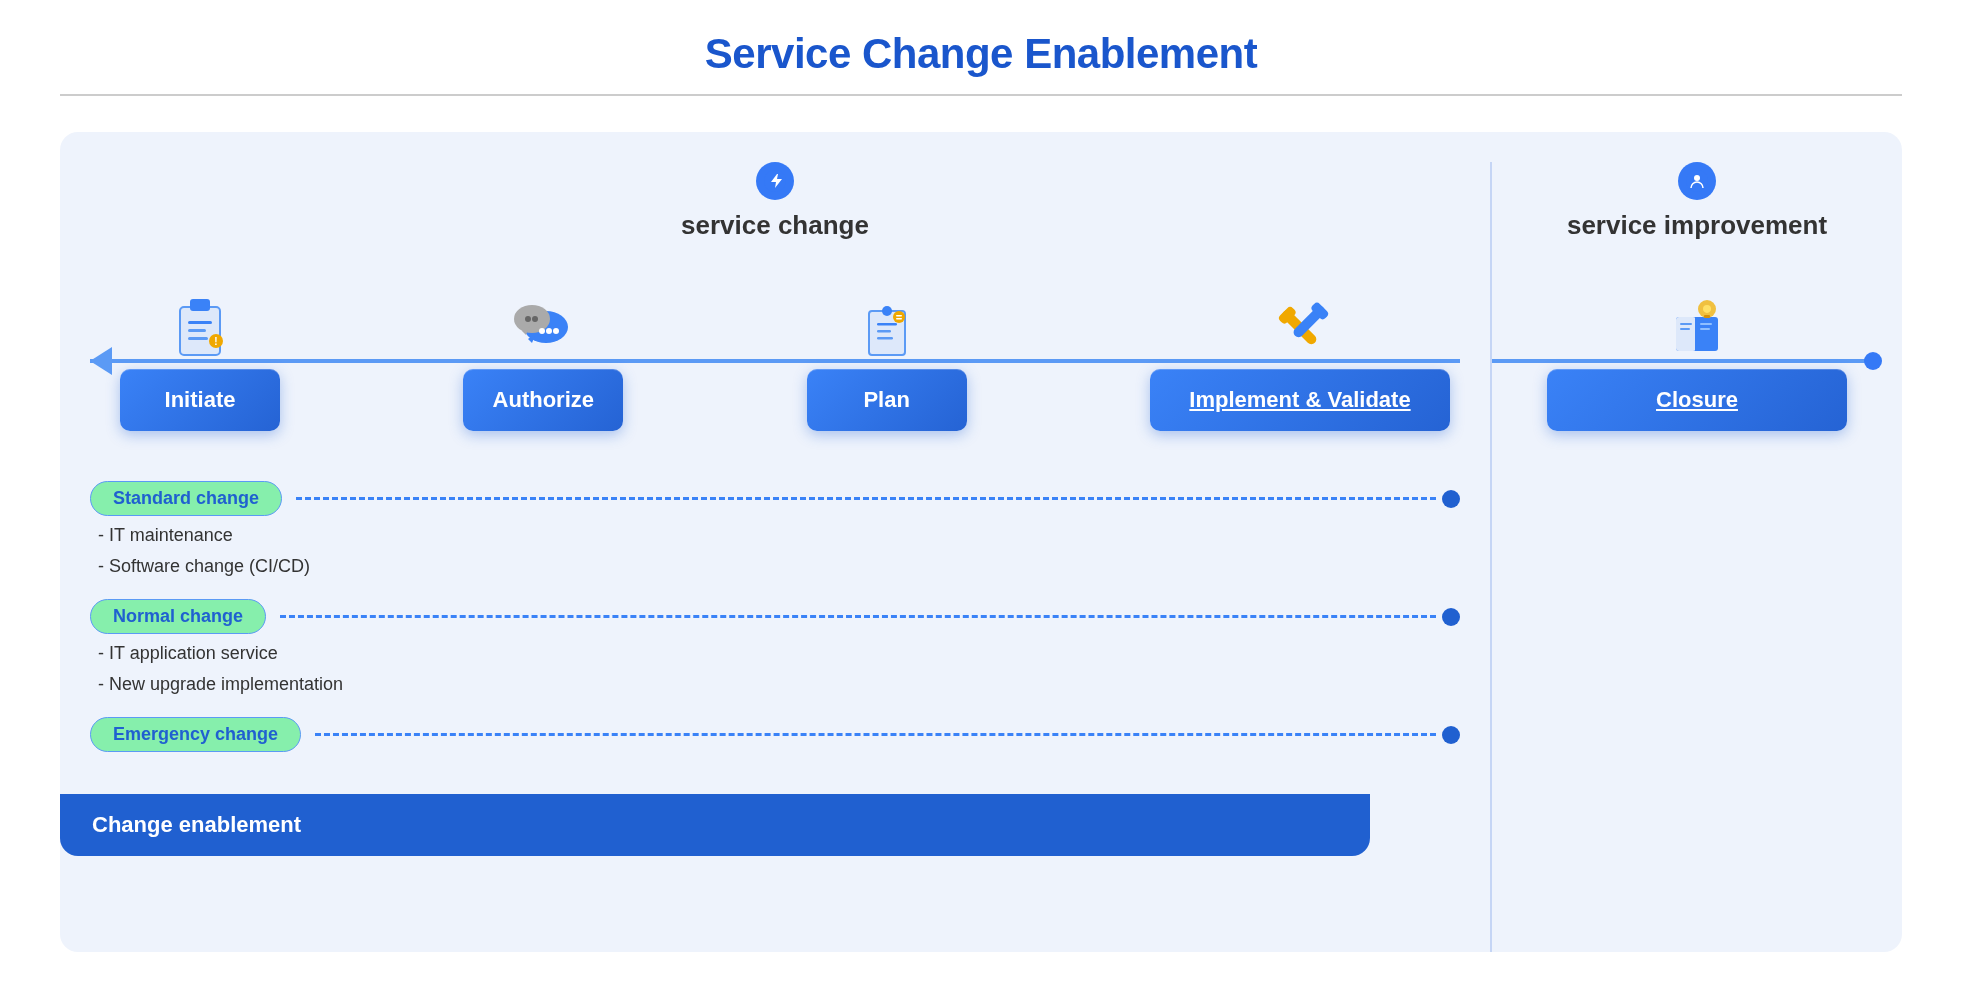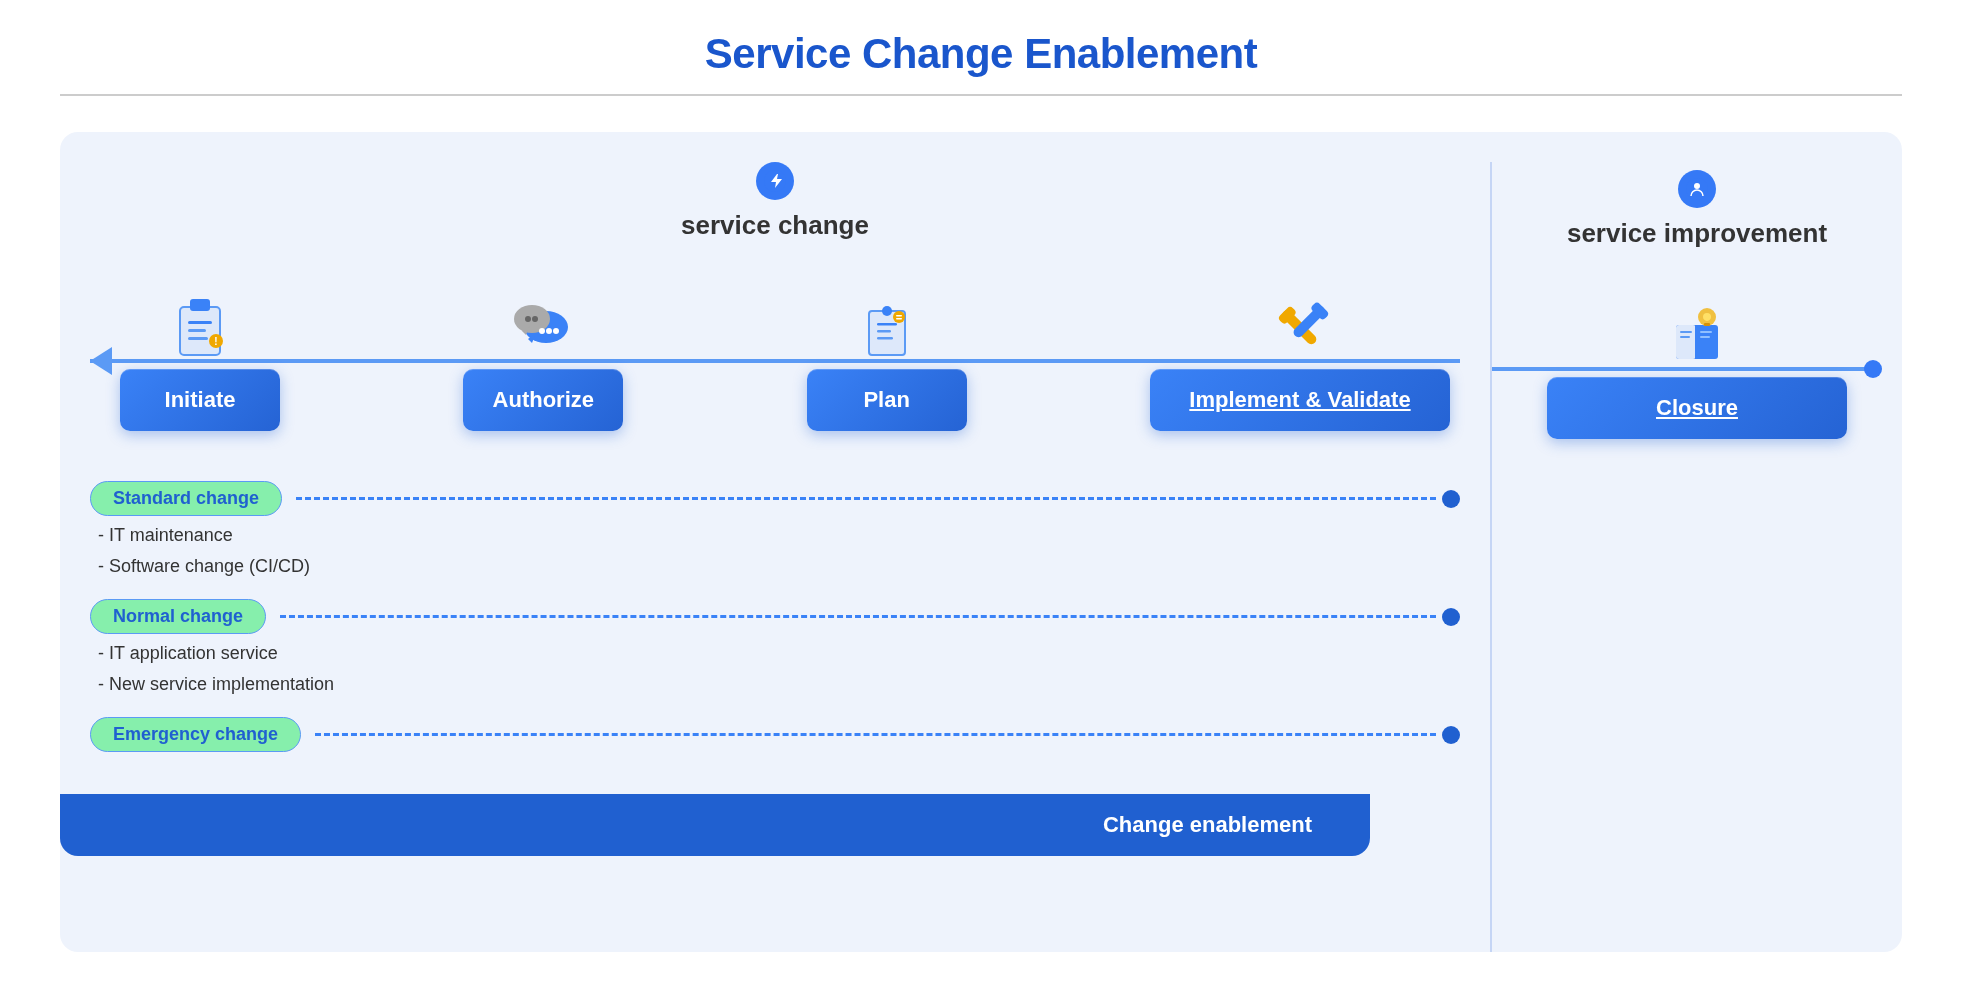--- a/index.html
+++ b/index.html
@@ -49,21 +49,20 @@
       padding-right: 30px;
       border-right: 2px solid #c5d5f5;
     }
 
     
     .section-service-improvement {
       width: 380px;
       display: flex;
       flex-direction: column;
       padding-left: 30px;
-      margin-top: 8px;
     }
 
     .section-header {
       display: flex;
       align-items: center;
       justify-content: center;
       gap: 10px;
       font-size: 26px;
       font-weight: 600;
       color: #333;
@@ -222,22 +221,21 @@
       margin-left: 8px;
       margin-top: 0;
     }
 
     
     .bottom-bar {
       width: calc(100% - 60px);
       margin: 20px -30px 0 -30px;
       background: #2060d0;
       border-radius: 0 0 18px 18px;
-      padding: 18px 58px;
-      text-align: right;
+      padding: 18px 32px;
     }
 
     .bottom-bar-text {
       font-size: 22px;
       font-weight: 700;
       color: white;
     }
 
     
     .si-process-flow {
@@ -386,21 +384,21 @@
       <div class="change-row">
         <div class="change-label-row">
           <span class="change-tag">Normal change</span>
           <div class="dashed-line-container">
             <div class="dashed-line"></div>
             <div class="dashed-dot"></div>
           </div>
         </div>
         <div class="change-details">
           <div>- IT application service</div>
-          <div>- New service implementation</div>
+          <div>- New upgrade implementation</div>
         </div>
       </div>
 
       <div class="change-row">
         <div class="change-label-row">
           <span class="change-tag">Emergency change</span>
           <div class="dashed-line-container">
             <div class="dashed-line"></div>
             <div class="dashed-dot"></div>
           </div>

